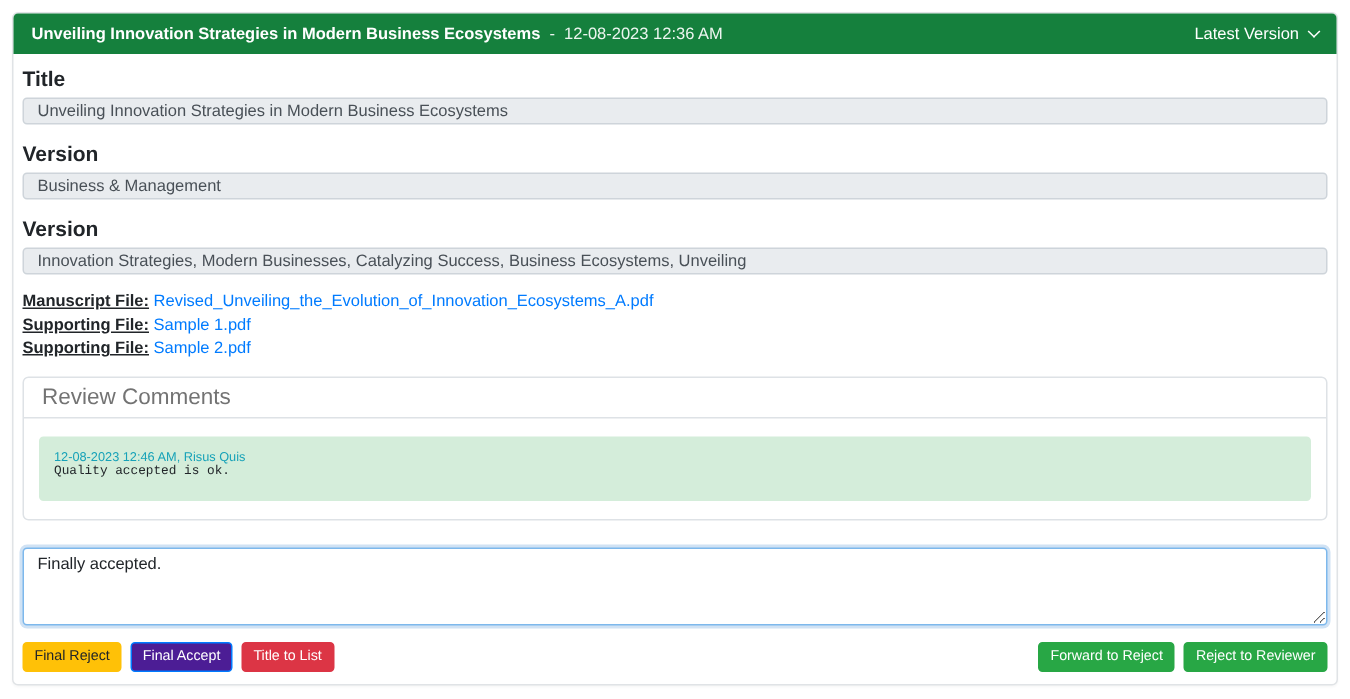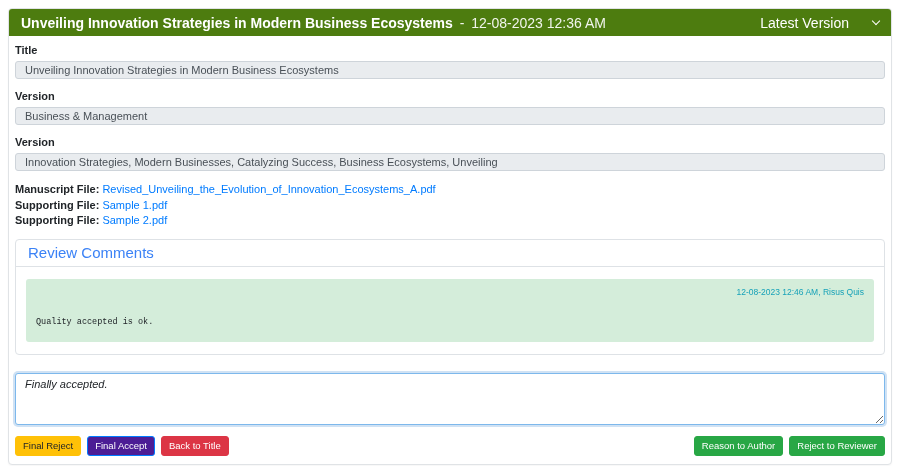--- a/index.html
+++ b/index.html
@@ -13,84 +13,84 @@
   .page { padding: 8px; }
 
   
   .main-card {
     border: 1px solid #e0e3e6;
     border-radius: 4px;
     background: #fff;
     box-shadow: 0 1px 2px rgba(0,0,0,.04);
   }
   .card-header {
-    background: #4d7c0f;
+    background: #15803d;
     color: #fff;
     border-radius: 3px 3px 0 0;
     height: 27px;
     display: flex; align-items: center; justify-content: space-between;
     padding: 4px 12px;
-    font-size: 14px;
+    font-size: 11px;
   }
   .hdr-left { white-space: nowrap; overflow: hidden; }
   .hdr-title { font-weight: bold; }
   .hdr-sep { margin: 0 3px; color: rgba(255,255,255,.92); }
   .hdr-meta { color: rgba(255,255,255,.92); }
-  .version-toggle { display: flex; align-items: center; gap: 24px; cursor: pointer; white-space: nowrap; }
+  .version-toggle { display: flex; align-items: center; gap: 7px; cursor: pointer; white-space: nowrap; }
   .caret {
     width: 6px; height: 6px;
     border-right: 1.6px solid currentColor;
     border-bottom: 1.6px solid currentColor;
     transform: rotate(45deg);
     display: inline-block;
     margin-top: -3px;
   }
 
   .card-body { padding: 8px 6px 8px; }
 
   
-  .form-label { font-weight: bold; font-size: 11px; margin-bottom: 5px; }
+  .form-label { font-weight: bold; font-size: 14px; margin-bottom: 5px; }
   .form-field {
     background: #e9ecef;
     border: 1px solid #ced4da;
     border-radius: 3px;
     height: 18px;
     display: flex; align-items: center;
     font-size: 11px;
     color: #495057;
     padding: 0 9px;
     margin-bottom: 11px;
   }
 
   
   .files { margin-top: 10px; margin-bottom: 10px; }
   .file-row { font-size: 11px; line-height: 15.5px; }
-  .file-label { font-weight: bold; }
+  .file-label { font-weight: bold; text-decoration: underline; }
   .file-link { color: #007bff; text-decoration: none; cursor: pointer; }
 
   
   .review-card {
     border: 1px solid #dee2e6;
     border-radius: 4px;
     margin: 8px 0 18px;
     background: #fff;
   }
   .review-header {
     font-size: 15px;
-    color: #3b82f6;
+    color: #737373;
     padding: 4px 12px 5px;
     border-bottom: 1px solid #dee2e6;
   }
   .review-body { padding: 12px 10px; }
   .comment-box {
     background: #d4edda;
     border-radius: 3px;
     padding: 8px 10px 15px;
   }
-  .comment-meta { color: #17a2b8; font-size: 8.5px; margin-bottom: 20px; text-align: right; }
+  .comment-meta { color: #17a2b8; font-size: 8.5px; margin-bottom: 0; }
   .comment-text {
     font-family: "Liberation Mono", monospace;
     font-size: 8.5px;
     color: #212529;
     white-space: pre-wrap;
   }
 
   
   .reason-label { margin-top: 16px; }
   .reason-textarea {
@@ -99,21 +99,20 @@
     border: 1px solid #7db8ec;
     border-radius: 3px;
     box-shadow: 0 0 0 2px rgba(66,139,212,.25);
     outline: none;
     font-family: "Liberation Sans", sans-serif;
     font-size: 11px;
     color: #212529;
     padding: 4px 9px;
     resize: both;
     display: block;
-    font-style: italic;
   }
 
   
   .button-row {
     margin-top: 11px;
     display: flex; align-items: center; justify-content: space-between;
   }
   .btn-group { display: flex; gap: 6px; }
   .btn {
     font-family: "Liberation Sans", sans-serif;
@@ -184,24 +183,24 @@
           </div>
         </div>
       </div>
 
       <textarea class="reason-textarea" style="">Finally accepted.</textarea>
 
       <div class="button-row">
         <div class="btn-group">
           <button class="btn btn-warning">Final Reject</button>
           <button class="btn btn-primary">Final Accept</button>
-          <button class="btn btn-danger">Back to Title</button>
+          <button class="btn btn-danger">Title to List</button>
         </div>
         <div class="btn-group">
-          <button class="btn btn-success">Reason to Author</button>
+          <button class="btn btn-success">Forward to Reject</button>
           <button class="btn btn-success">Reject to Reviewer</button>
         </div>
       </div>
 
     </div>
   </div>
 
 </div>
 
 </body></html>

